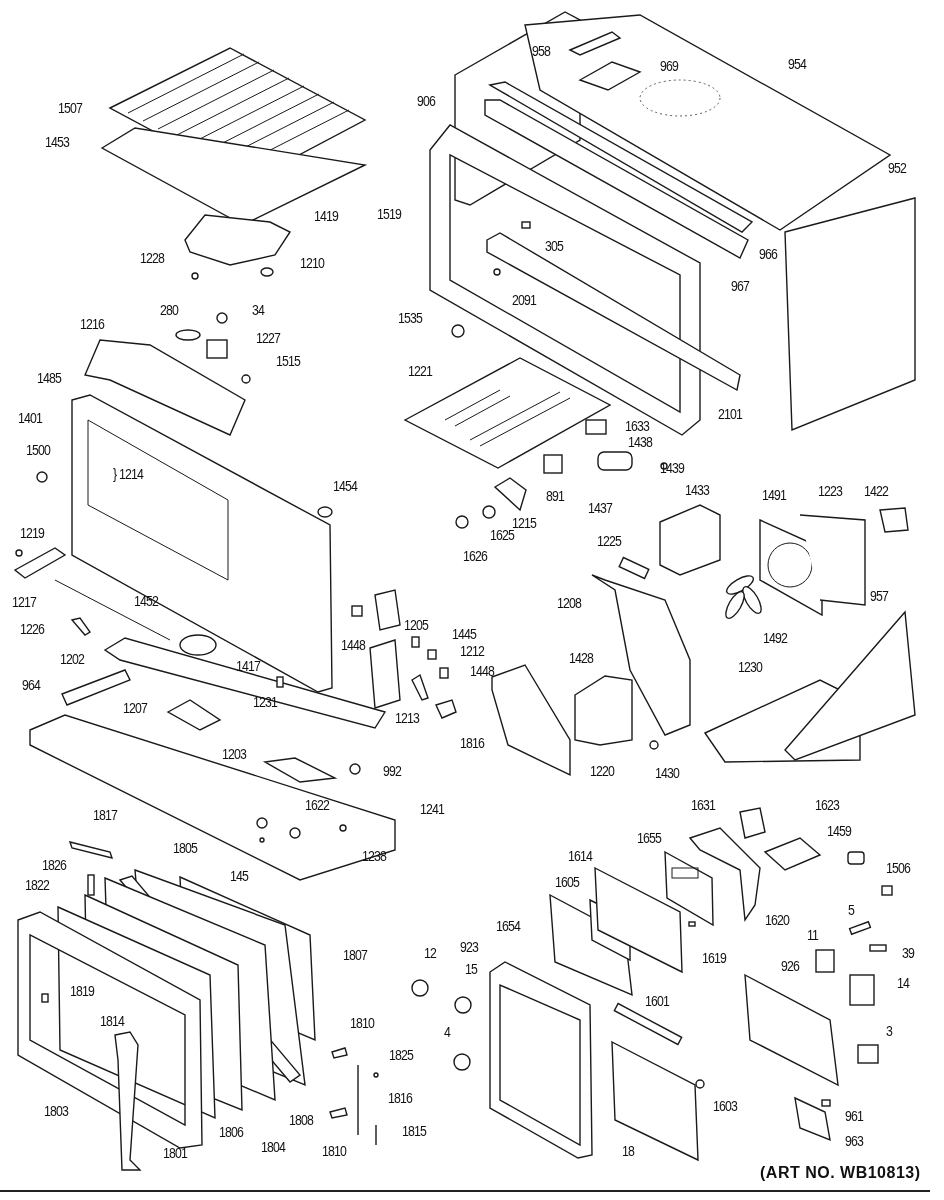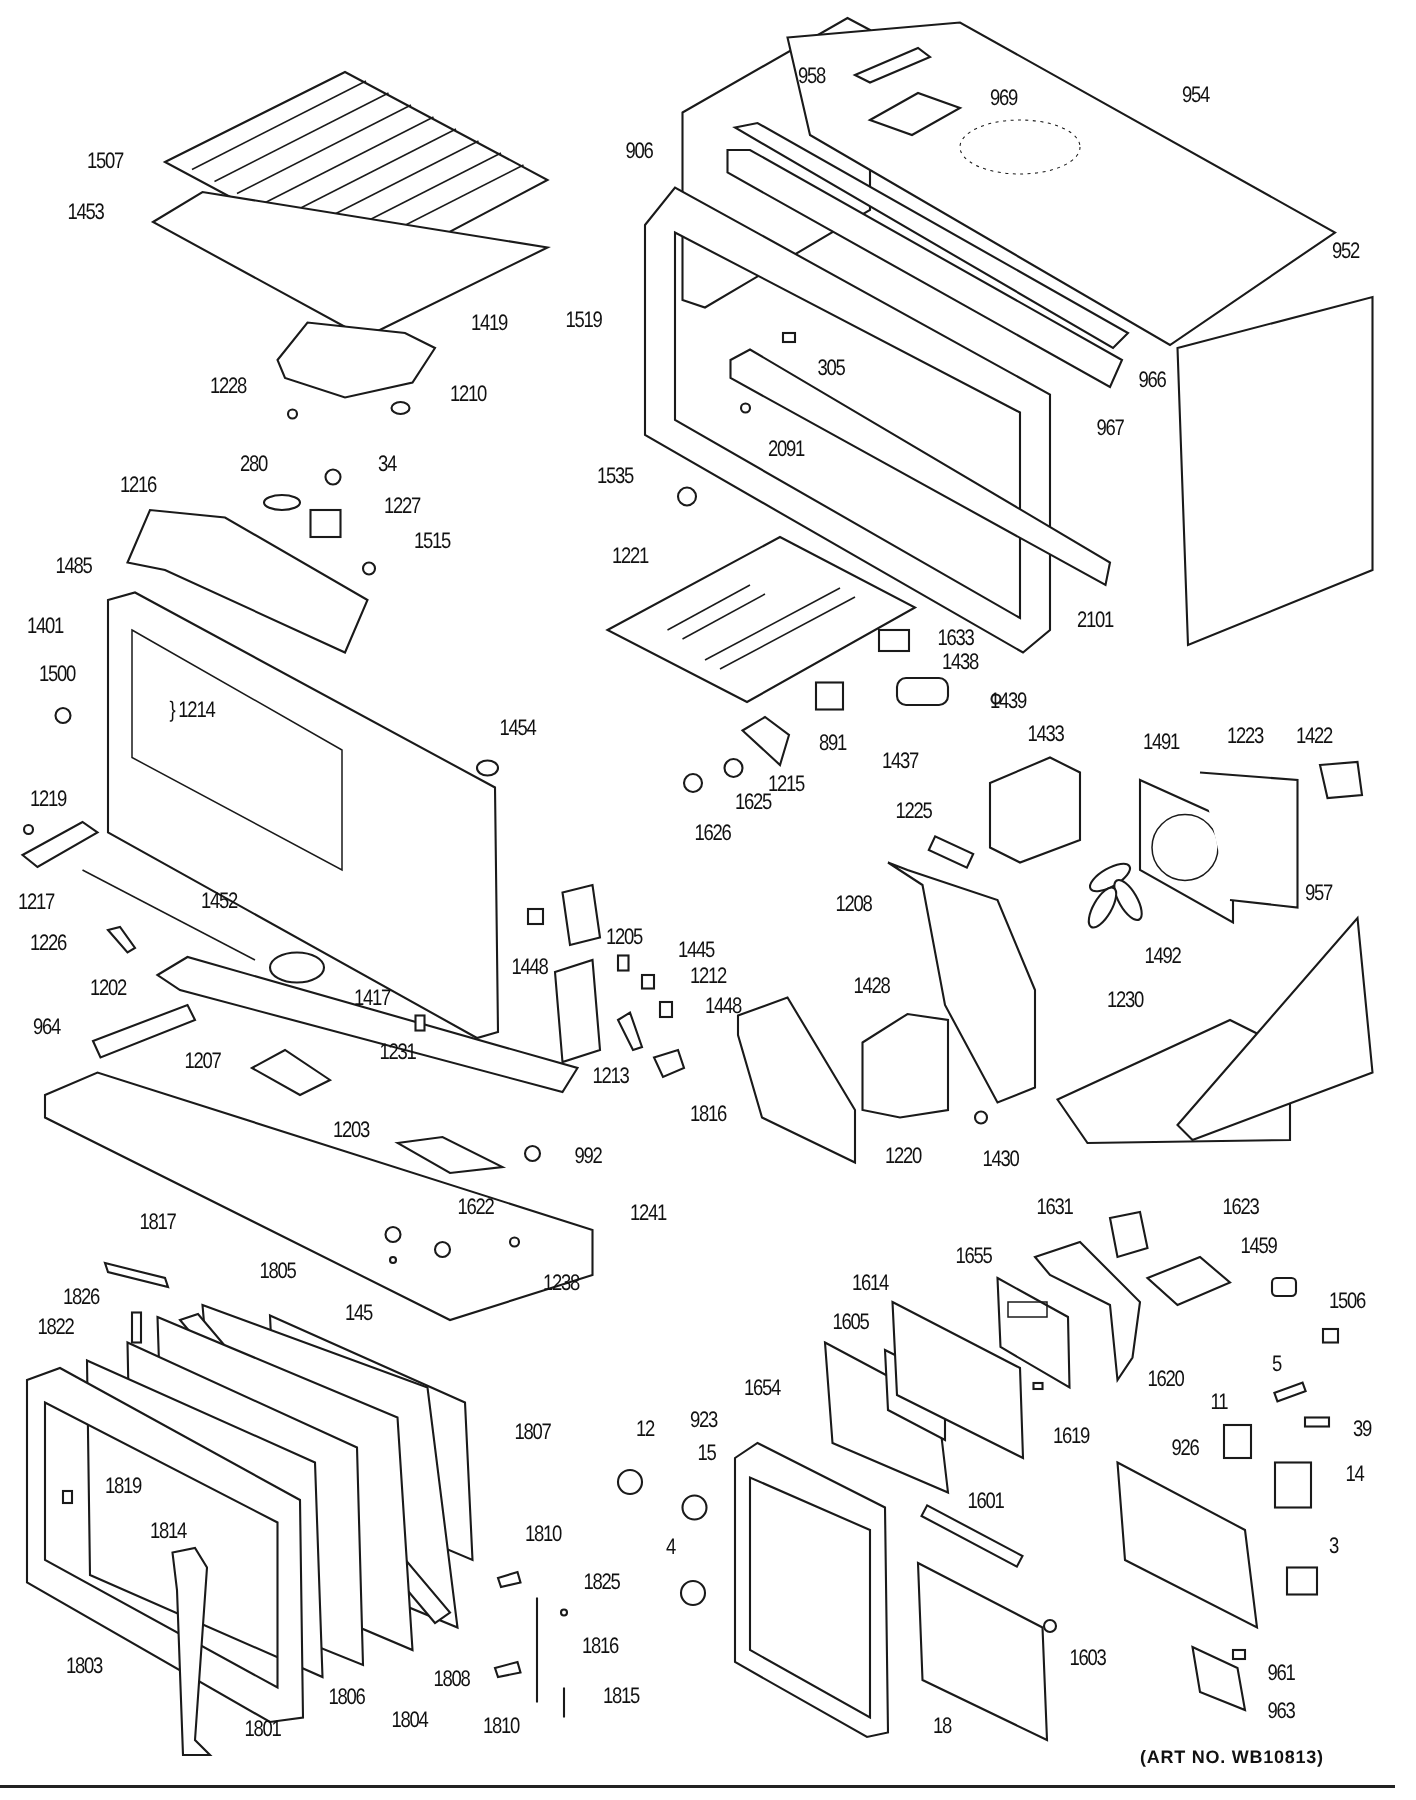--- a/index.html
+++ b/index.html
@@ -1,19 +1,19 @@
 <!DOCTYPE html>
 <html><head>
 <meta charset="utf-8">
 <style>
   html,body{margin:0;padding:0;background:#fff;}
   body{width:944px;height:1200px;position:relative;overflow:hidden;font-family:"Liberation Sans",sans-serif;}
   #canvas{position:absolute;left:0;top:0;width:944px;height:1200px;}
   .lbl{position:absolute;font-family:"Liberation Sans Narrow","Liberation Sans",sans-serif;font-size:15px;color:#111;letter-spacing:-1px;transform:scaleX(0.82);transform-origin:left top;white-space:nowrap;line-height:1;}
-  .art{position:absolute;left:760px;top:1164px;font-size:12px;font-weight:bold;color:#111;letter-spacing:0.5px;}
+  .art{position:absolute;left:760px;top:1164px;font-size:16px;font-weight:bold;color:#111;letter-spacing:0.5px;}
   .footer-line{position:absolute;left:0;top:1190px;width:930px;height:2px;background:#222;}
   svg .p{fill:#fff;stroke:#1a1a1a;stroke-width:1.4;}
   svg .t{fill:none;stroke:#1a1a1a;stroke-width:1;}
   svg .d{fill:none;stroke:#1a1a1a;stroke-width:0.7;stroke-dasharray:2 3;}
 </style>
 </head>
 <body>
 
 <svg id="canvas" viewBox="0 0 944 1200">
 

